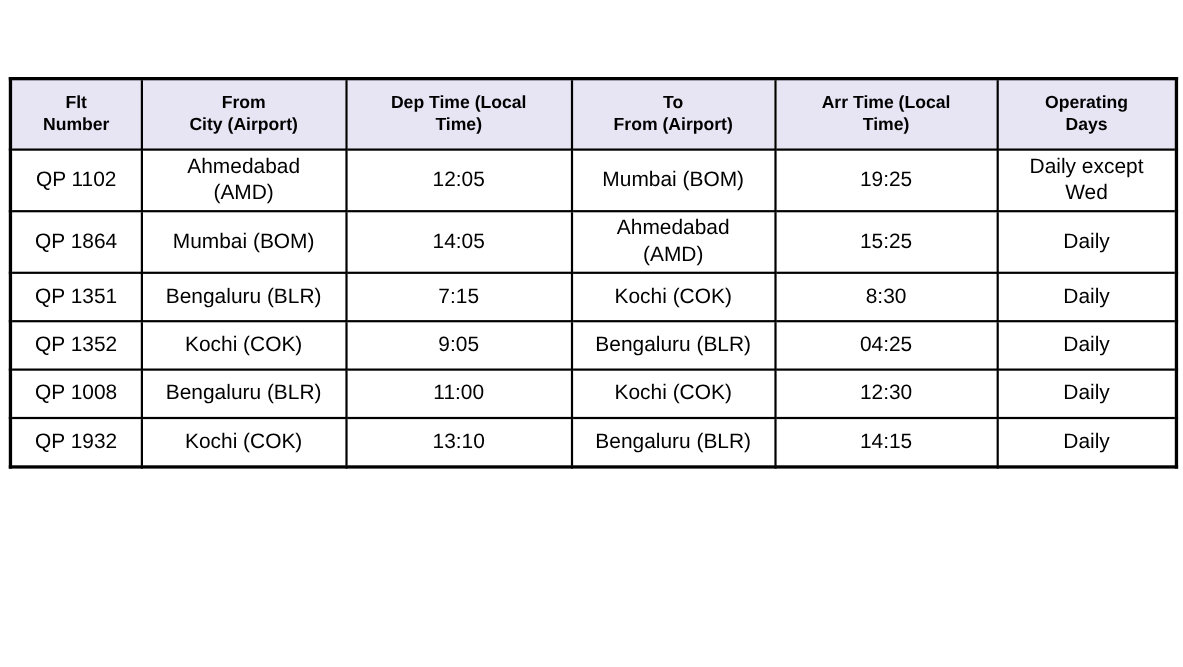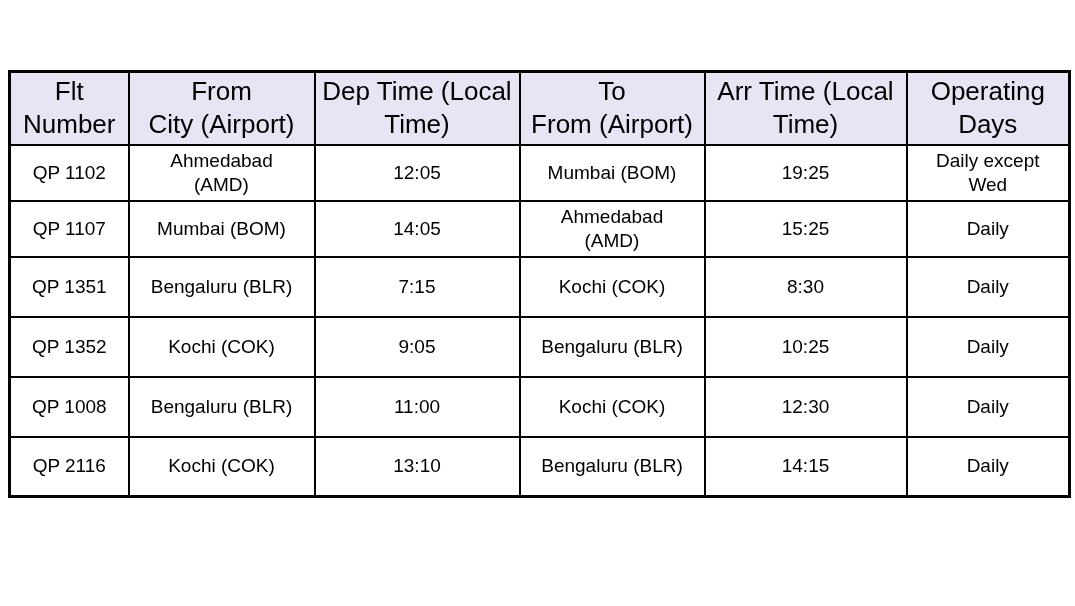--- a/index.html
+++ b/index.html
@@ -30,32 +30,32 @@
   table.schedule td {
     border: 2px solid var(--border, #000000);
     text-align: center;
     vertical-align: middle;
     white-space: pre-line;
     padding: 2px 4px;
     overflow: hidden;
   }
   table.schedule th {
     background: var(--header-bg, #e7e4f3);
-    font-weight: normal;
-    font-size: 26px;
+    font-weight: bold;
+    font-size: 16px;
     line-height: 1.28;
     height: 58px;
   }
   table.schedule td {
     font-size: 19px;
     line-height: 1.26;
     background: #ffffff;
   }
   tr.r-tall  { height: 56px; }
-  tr.r-short { height: 60px; }
+  tr.r-short { height: 44px; }
 </style>
 </head>
 <body>
 
 <div class="page">
   <table class="schedule">
     <colgroup>
       <col style="width:119px">
       <col style="width:186px">
       <col style="width:205px">
@@ -84,54 +84,54 @@
         <td>QP 1102</td>
         <td>Ahmedabad
 (AMD)</td>
         <td>12:05</td>
         <td>Mumbai (BOM)</td>
         <td>19:25</td>
         <td>Daily except
 Wed</td>
       </tr>
       <tr class="r-tall">
-        <td>QP 1107</td>
+        <td>QP 1864</td>
         <td>Mumbai (BOM)</td>
         <td>14:05</td>
         <td>Ahmedabad
 (AMD)</td>
         <td>15:25</td>
         <td>Daily</td>
       </tr>
       <tr class="r-short">
         <td>QP 1351</td>
         <td>Bengaluru (BLR)</td>
         <td>7:15</td>
         <td>Kochi (COK)</td>
         <td>8:30</td>
         <td>Daily</td>
       </tr>
       <tr class="r-short">
         <td>QP 1352</td>
         <td>Kochi (COK)</td>
         <td>9:05</td>
         <td>Bengaluru (BLR)</td>
-        <td>10:25</td>
+        <td>04:25</td>
         <td>Daily</td>
       </tr>
       <tr class="r-short">
         <td>QP 1008</td>
         <td>Bengaluru (BLR)</td>
         <td>11:00</td>
         <td>Kochi (COK)</td>
         <td>12:30</td>
         <td>Daily</td>
       </tr>
       <tr class="r-short">
-        <td>QP 2116</td>
+        <td>QP 1932</td>
         <td>Kochi (COK)</td>
         <td>13:10</td>
         <td>Bengaluru (BLR)</td>
         <td>14:15</td>
         <td>Daily</td>
       </tr>
     </tbody>
   </table>
 </div>
 

